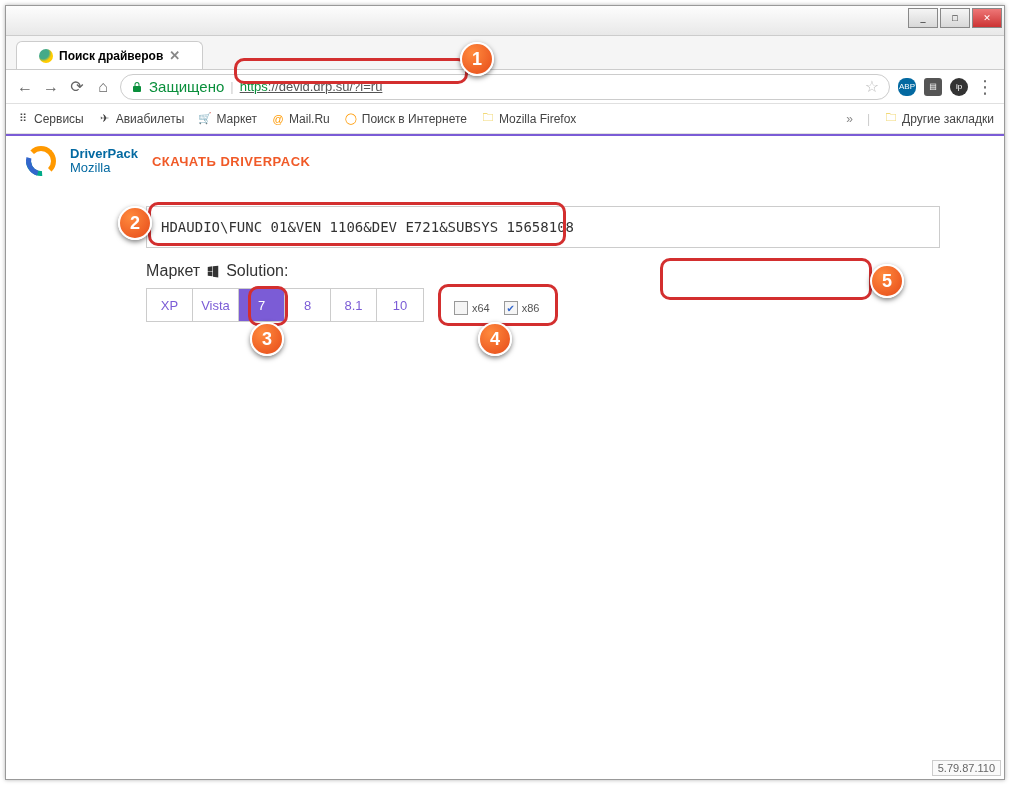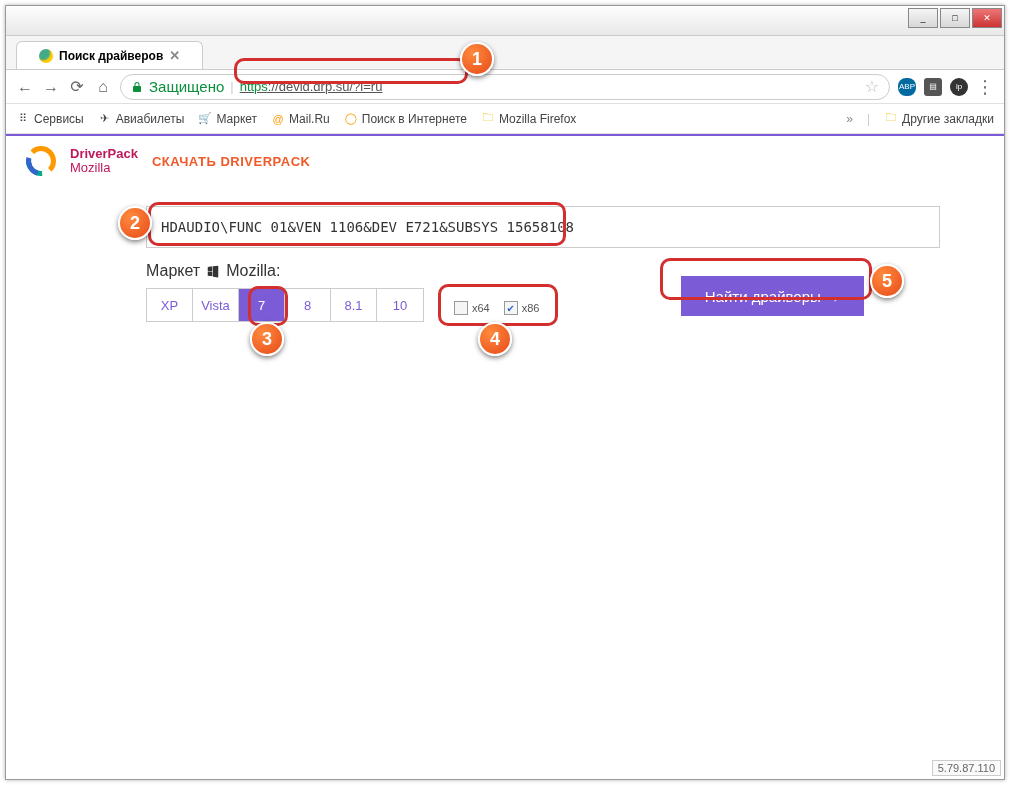--- a/index.html
+++ b/index.html
@@ -45,21 +45,21 @@
 .chev { color: #888; cursor: pointer; }
 
 
 .page { position: absolute; top: 128px; left: 0; right: 0; bottom: 0; background: #fff; border-top: 2px solid #7b5cd6; }
 .brandrow { height: 50px; display: flex; align-items: center; padding: 0 20px; gap: 14px; }
 .logo { width: 30px; height: 30px; position: relative; }
 .logo .arc { position:absolute; width:30px; height:30px; border:5px solid transparent; border-radius:50%; }
 .logo .arc.o { border-top-color:#f90; border-right-color:#f90; }
 .logo .arc.g { border-bottom-color:#0a8; transform:rotate(40deg);}
 .logo .arc.b { border-left-color:#36c; transform:rotate(-30deg);}
-.brandtext { font-size: 13px; color: #be185d; line-height: 1.1; }
+.brandtext { font-size: 13px; color: #0369a1; line-height: 1.1; }
 .brandtext .top { font-weight: bold; }
 .dllink { color: #f05a28; font-size: 13px; font-weight: bold; letter-spacing: 0.5px; }
 
 .searchwrap { padding: 20px 64px 0 140px; }
 .searchbox { width: 100%; height: 42px; border: 1px solid #ccc; padding: 0 14px; font-size: 14px; font-family: monospace; color: #333; }
 
 .optionsrow { display: flex; align-items: flex-start; padding: 14px 140px 0 140px; gap: 30px; }
 .verlabel { font-size: 16px; color: #333; display:flex; align-items:center; gap:6px; }
 .winicon { width:14px; height:14px; display:inline-block; }
 .winicon svg { width:14px; height:14px; fill:#333; }
@@ -173,21 +173,21 @@
       <input class="searchbox" value="HDAUDIO\FUNC_01&amp;VEN_1106&amp;DEV_E721&amp;SUBSYS_15658108" style="">
     </div>
 
     <div class="optionsrow">
       <div>
         <div class="verlabel">
           <span>Маркет</span>
           <span class="winicon"><svg viewBox="0 0 24 24">
                 <path d="M3 5l8-1v8H3V5zm9-1l9-1v10h-9V4zM3 13h8v8l-8-1v-7zm9 0h9v10l-9-1v-9z"></path>
               </svg></span>
-          <span>Mozilla:</span>
+          <span>Solution:</span>
         </div>
         <div class="verbtns">
           <div class="verbtn">XP</div>
           <div class="verbtn">Vista</div>
           <div class="verbtn active">7</div>
           <div class="verbtn">8</div>
           <div class="verbtn">8.1</div>
           <div class="verbtn">10</div>
         </div>
       </div>
@@ -196,21 +196,20 @@
         <label class="archopt">
           <span class="cbox"></span>
           <span>x64</span>
         </label>
         <label class="archopt">
           <span class="cbox checked"></span>
           <span>x86</span>
         </label>
       </div>
 
-      <button class="findbtn">Найти драйверы →</button>
     </div>
 
     <div class="version-footer">5.79.87.110</div>
   </div>
 </div>
 
 <div class="redbox" style="top:58px; left:234px; width:234px; height:26px;"></div>
 <div class="redbox" style="top:202px; left:148px; width:418px; height:44px;"></div>
 <div class="redbox" style="top:286px; left:248px; width:40px; height:40px;"></div>
 <div class="redbox" style="top:284px; left:438px; width:120px; height:42px;"></div>

